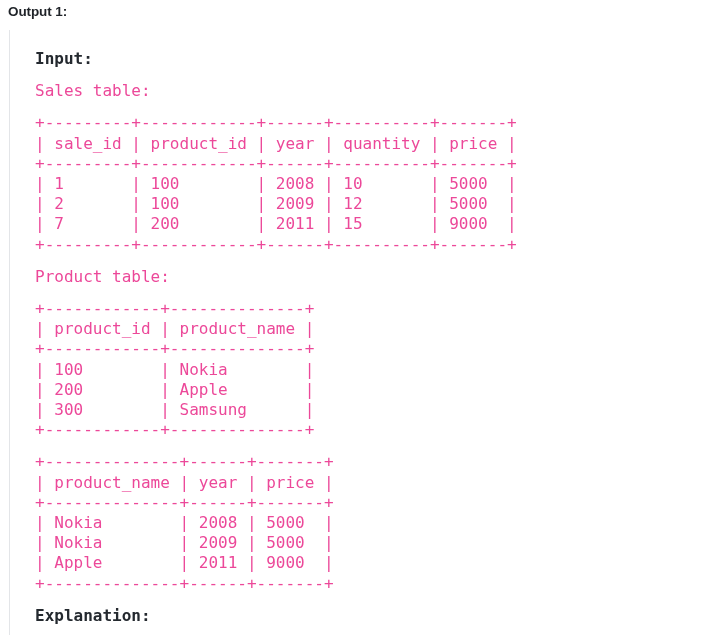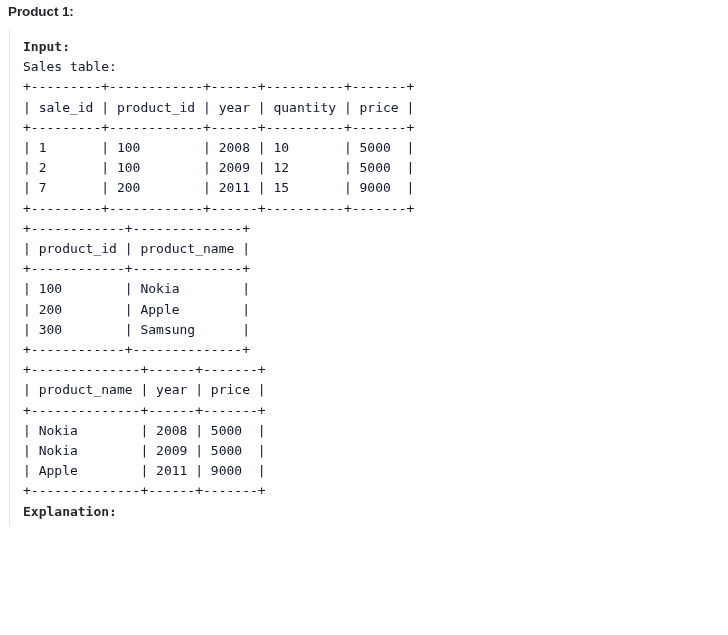--- a/index.html
+++ b/index.html
@@ -42,63 +42,64 @@
     width: 719px;
     border-left: 1.5px solid #e3e5e8;
     box-sizing: border-box;
     padding-left: 13px;
     padding-top: 7px;
     padding-bottom: 4px;
   }
 
   .mono {
     font-family: "DejaVu Sans Mono", "Liberation Mono", monospace;
-    font-size: 13px;
+    font-size: 16px;
     line-height: 20.2px;
     white-space: pre;
     color: #8b949e;
     letter-spacing: 0px;
-    margin: 0;
+    margin: 12px;
     tab-size: 4;
   }
 
   .mono.label {
     font-weight: bold;
     color: #24292f;
   }
 
   .mono.body {
-    color: #0f172a;
+    color: #ec4899;
   }
 
   .pre-table {
     display: block;
   }
 </style>
 </head>
 <body>
 
 <div id="page">
 
-  <div class="example-heading">Product 1:</div>
+  <div class="example-heading">Output 1:</div>
 
   <div class="content-block">
 
     <div class="mono label">Input:</div>
 
     <div class="mono body">Sales table:</div>
 
     <div class="mono body pre-table">+---------+------------+------+----------+-------+
 | sale_id | product_id | year | quantity | price |
 +---------+------------+------+----------+-------+
 | 1       | 100        | 2008 | 10       | 5000  |
 | 2       | 100        | 2009 | 12       | 5000  |
 | 7       | 200        | 2011 | 15       | 9000  |
 +---------+------------+------+----------+-------+</div>
 
+    <div class="mono body">Product table:</div>
 
     <div class="mono body pre-table">+------------+--------------+
 | product_id | product_name |
 +------------+--------------+
 | 100        | Nokia        |
 | 200        | Apple        |
 | 300        | Samsung      |
 +------------+--------------+</div>
 
 

